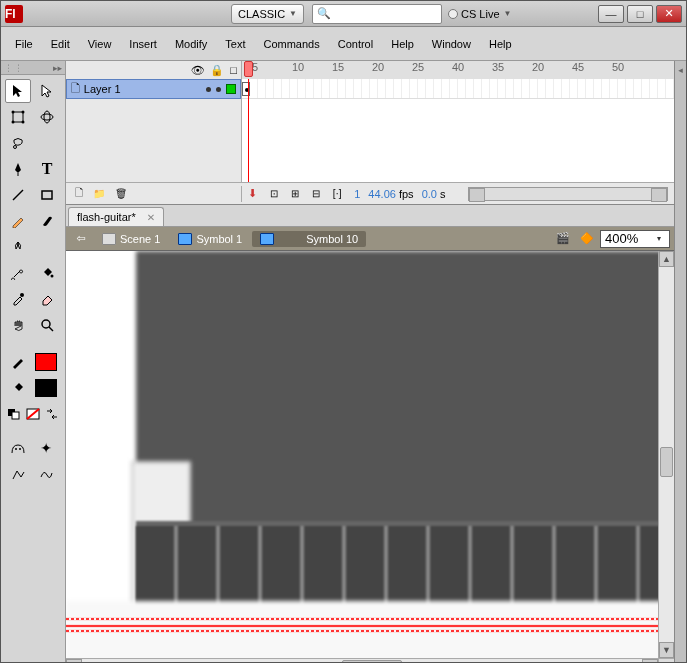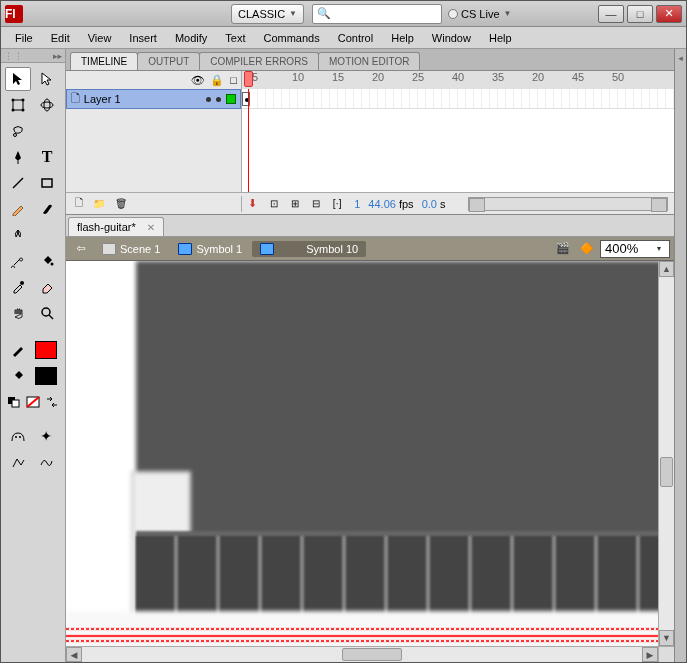--- a/index.html
+++ b/index.html
@@ -9,21 +9,21 @@
 .workspace-dd { margin-left: 200px; background: linear-gradient(#fff,#ddd); border: 1px solid #888; height: 20px; padding: 0 6px; border-radius: 3px; display: flex; align-items: center; cursor: pointer; }
 .chev { margin-left: 4px; font-size: 8px; color: #555; }
 .search-box { margin-left: 8px; width: 130px; height: 20px; border: 1px solid #888; background: #fff; padding: 0 4px; display: flex; align-items: center; border-radius: 2px; }
 .search-box input { border: none; outline: none; width: 100%; font-size: 11px; }
 .cslive { margin-left: 6px; display: flex; align-items: center; cursor: pointer; }
 .cslive .dot { width: 10px; height: 10px; border-radius: 50%; border: 1px solid #777; background: #eee; margin-right: 3px; }
 .win-btns { margin-left: auto; display: flex; gap: 3px; }
 .win-btn { width: 26px; height: 18px; border: 1px solid #666; border-radius: 2px; display: flex; align-items: center; justify-content: center; cursor: pointer; }
 .win-btn.min, .win-btn.max { background: linear-gradient(#eee,#ccc); color: #333; }
 .win-btn.close { background: linear-gradient(#d66,#b22); color: #fff; }
-.menu-bar { height: 22px; background: #d6d6d6; border-bottom: 1px solid #999; display: flex; align-items: center; padding: 0 6px; gap: 2px; }
+.menu-bar { height: 34px; background: #d6d6d6; border-bottom: 1px solid #999; display: flex; align-items: center; padding: 0 6px; gap: 2px; }
 .menu-item { padding: 2px 8px; cursor: pointer; }
 .main-row { display: flex; height: 613px; }
 .tool-col { width: 65px; background: #d6d6d6; border-right: 1px solid #999; display: flex; flex-direction: column; }
 .tool-grip { height: 14px; background: #c0c0c0; border-bottom: 1px solid #9a9a9a; display:flex; align-items:center; justify-content:space-between; padding:0 3px;}
 .tool-grip .dots { color:#888; font-size:9px; letter-spacing:1px;}
 .tool-grip .arrows { color:#666; font-size:9px;}
 .tool-grid { display: grid; grid-template-columns: 1fr 1fr; gap: 2px; padding: 4px; }
 .tool { width: 26px; height: 24px; border: 1px solid transparent; display: flex; align-items: center; justify-content: center; cursor: pointer; border-radius: 2px; }
 .tool.sel { background: #fff; border-color: #888; }
 .swatch { width: 22px; height: 18px; border: 1px solid #000; }
@@ -304,26 +304,20 @@
         </div>
       <div class="opt-btn">
           <svg width="14" height="14">
             <path d="M2 10 Q5 2 8 8 Q11 14 13 6" fill="none" stroke="#000"></path>
           </svg>
         </div>
     </div>
   </div>
 
   <div class="right-area">
-    <div class="panel-tabs">
-      <div class="ptab active">TIMELINE</div>
-      <div class="ptab">OUTPUT</div>
-      <div class="ptab">COMPILER ERRORS</div>
-      <div class="ptab">MOTION EDITOR</div>
-    </div>
 
     <div class="timeline-panel">
       <div class="tl-hdr">
         <div class="tl-left-hdr">
           <span>👁</span>
           <span>🔒</span>
           <span>□</span>
         </div>
         <div class="tl-ruler">
           <div class="playhead"></div>

